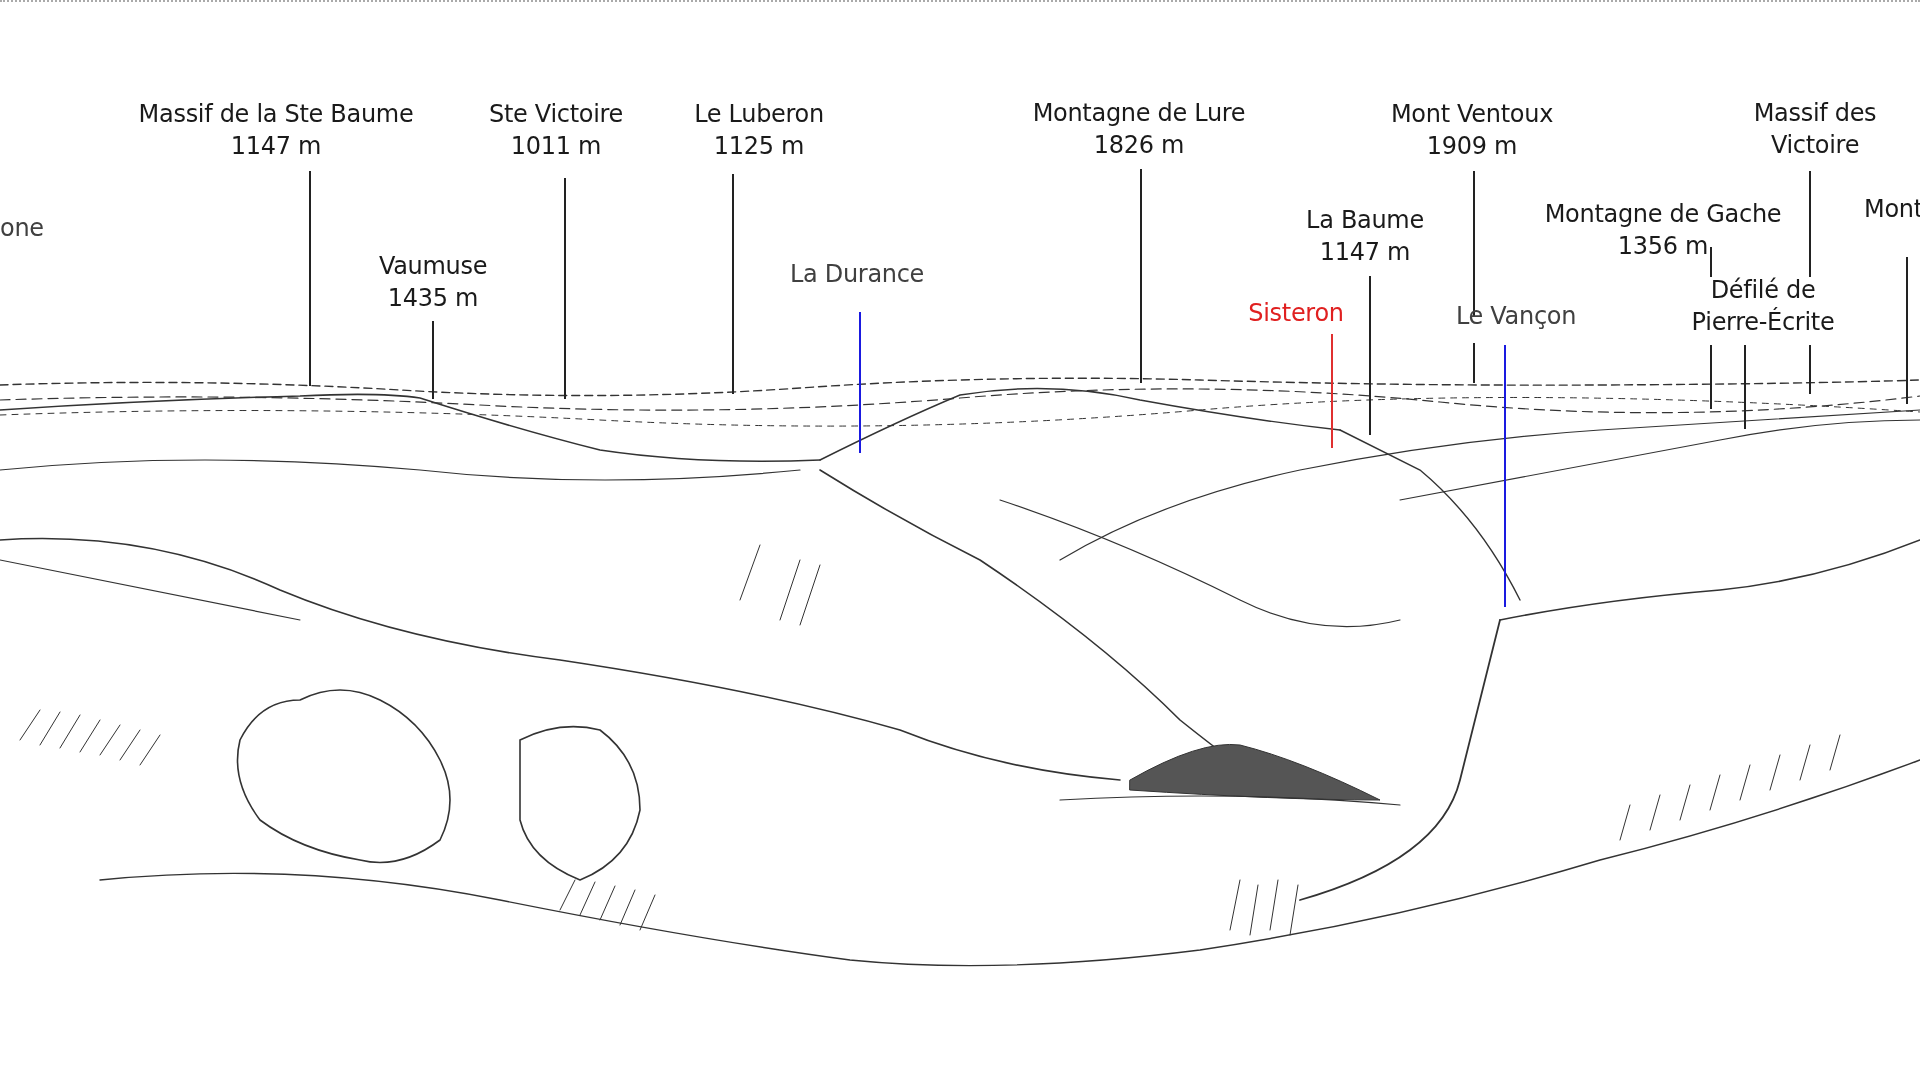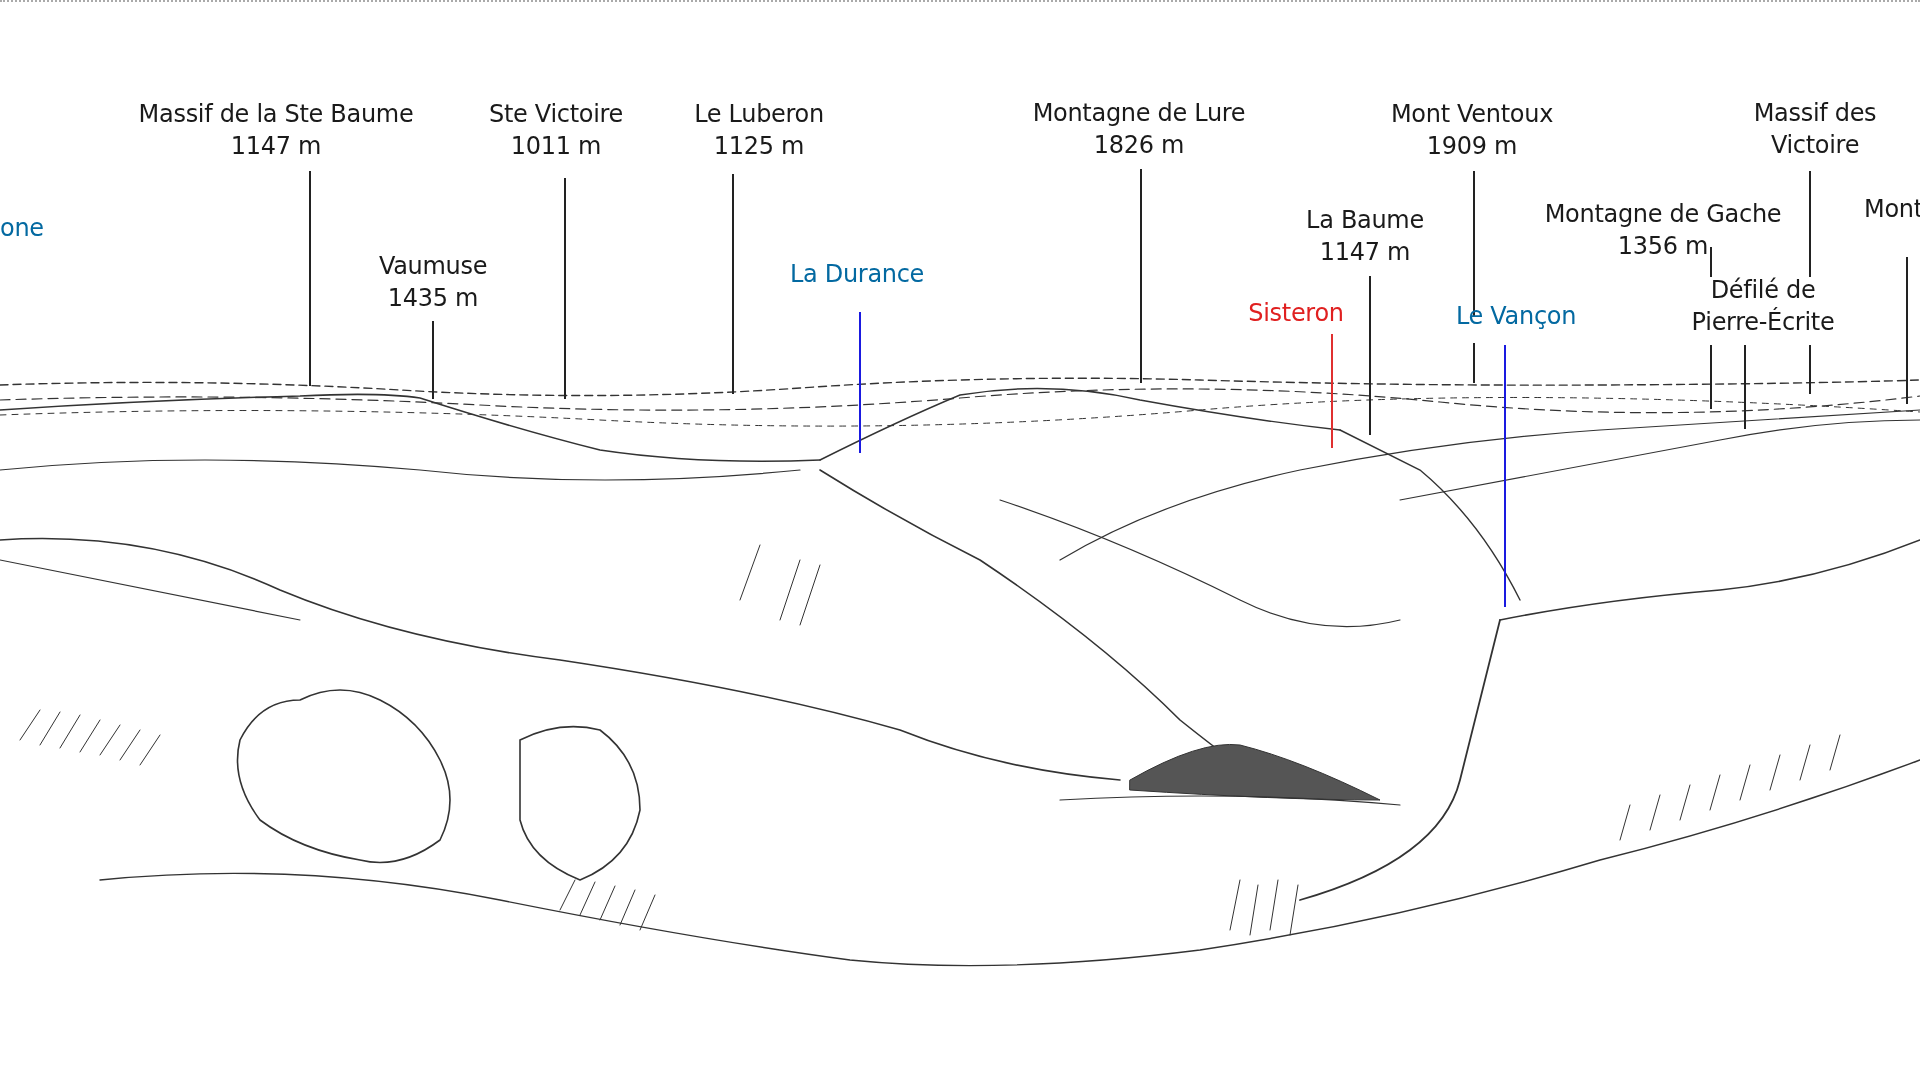--- a/index.html
+++ b/index.html
@@ -1,19 +1,19 @@
 <!DOCTYPE html>
 <html><head>
 <meta charset="utf-8">
 <style>
   html,body{margin:0;padding:0;background:#fff;}
   body{width:1920px;height:1080px;position:relative;overflow:hidden;font-family:"DejaVu Sans","Liberation Sans",sans-serif;}
   .topline{position:absolute;left:0;top:0;width:1920px;height:0;border-top:2px dotted #aaa;}
   .lbl{position:absolute;transform:translateX(-50%);text-align:center;white-space:nowrap;font-size:24px;line-height:32px;color:#1a1a1a;letter-spacing:-0.3px;}
-  .lbl.river{color:#0369a1;}
+  .lbl.river{color:#404040;}
   .lbl.town{color:#e02020;}
   .lbl .l2{display:block;}
   .ptr{position:absolute;width:2px;background:#222;}
   .ptr.blue{background:#1a1ae0;}
   .ptr.red{background:#e03030;}
   svg.drawing{position:absolute;left:0;top:0;}
 </style>
 </head>
 <body>
 

